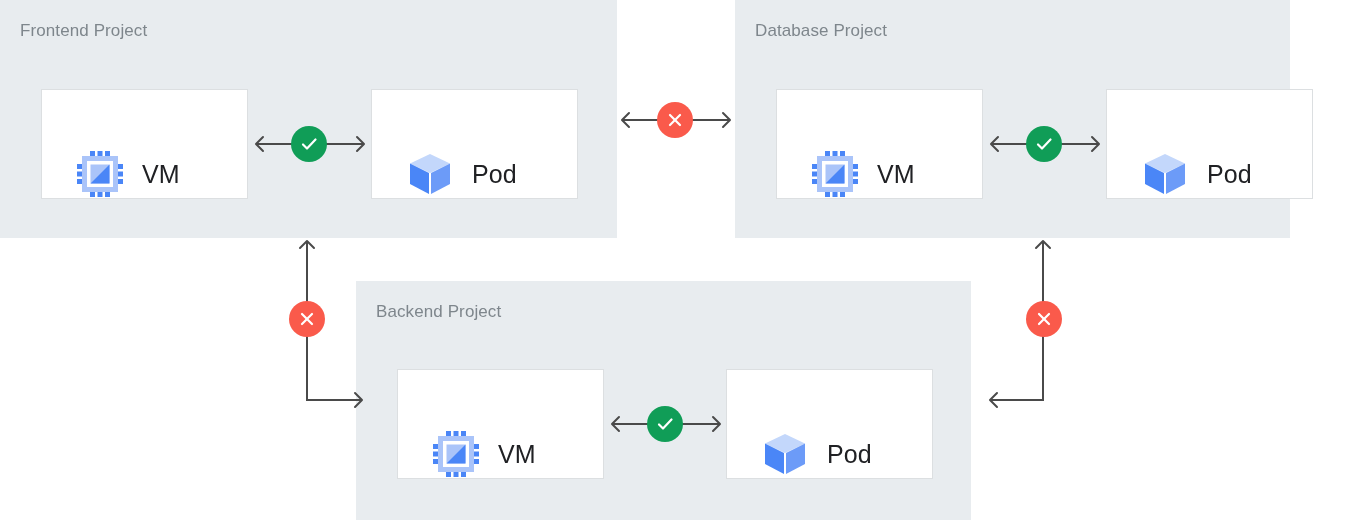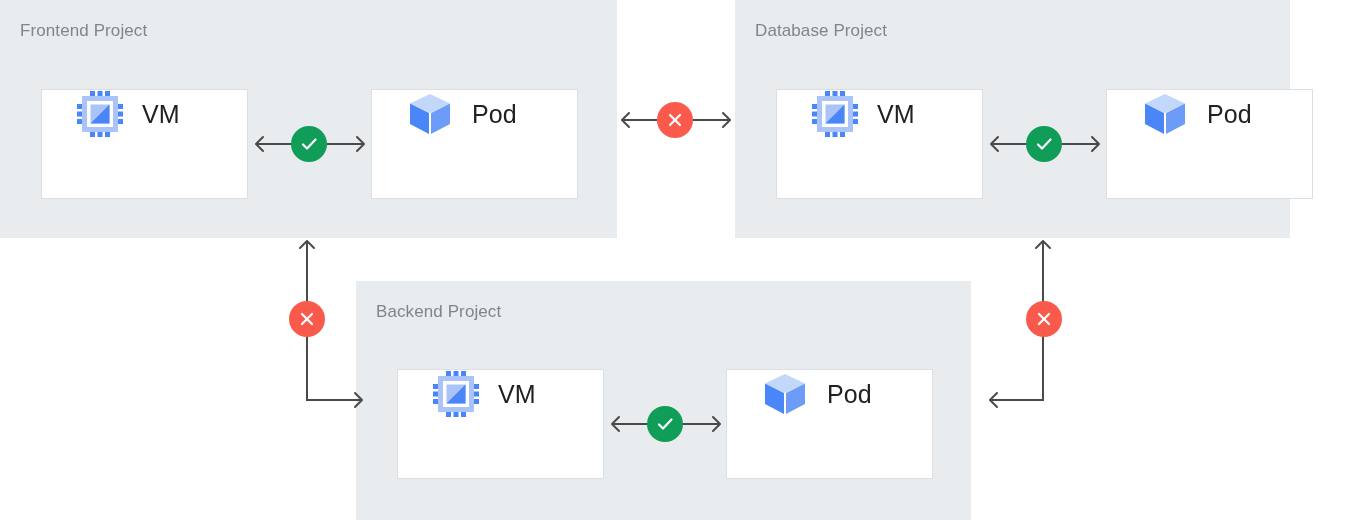--- a/index.html
+++ b/index.html
@@ -36,21 +36,21 @@
     white-space: nowrap;
   }
 
   
   .card {
     position: absolute;
     background: #ffffff;
     border: 1px solid #dcdfe1;
     box-sizing: border-box;
     display: flex;
-    align-items: flex-start;
+    align-items: flex-end;
   }
   .card-inner {
     display: flex;
     align-items: center;
     gap: 18px;
     padding-left: 34px;
   }
   .card-label {
     font-size: 25px;
     line-height: 28px;

